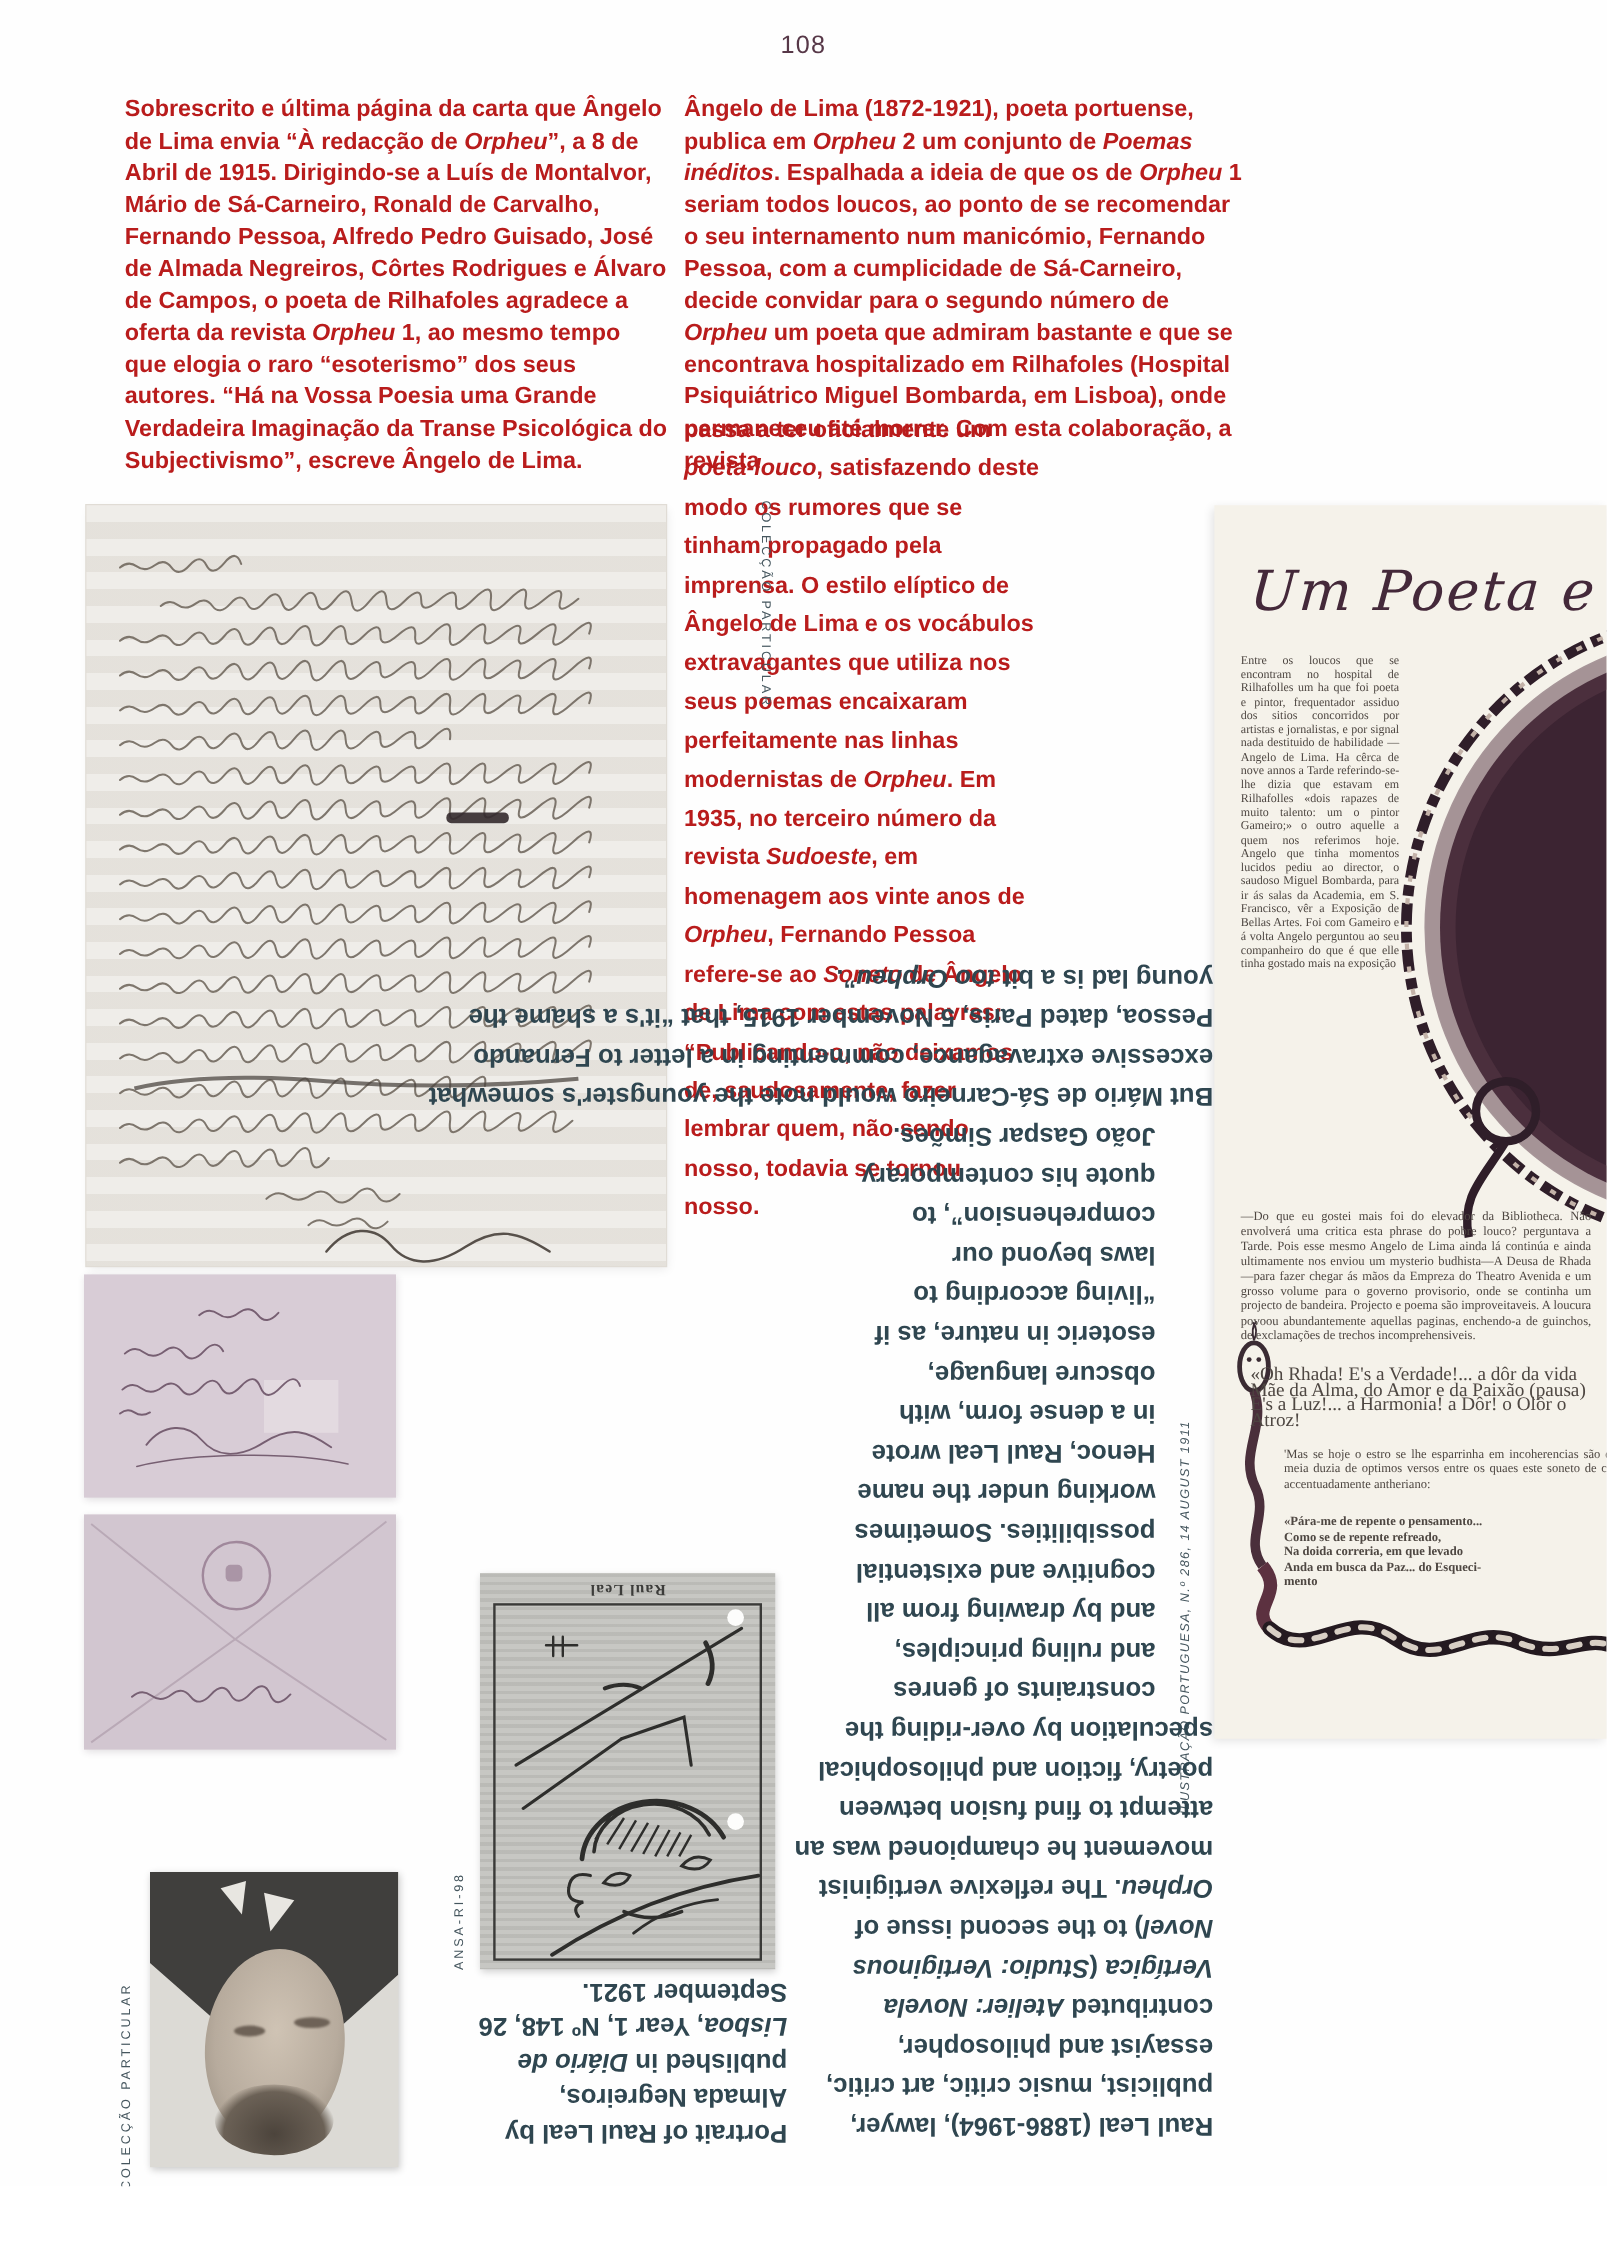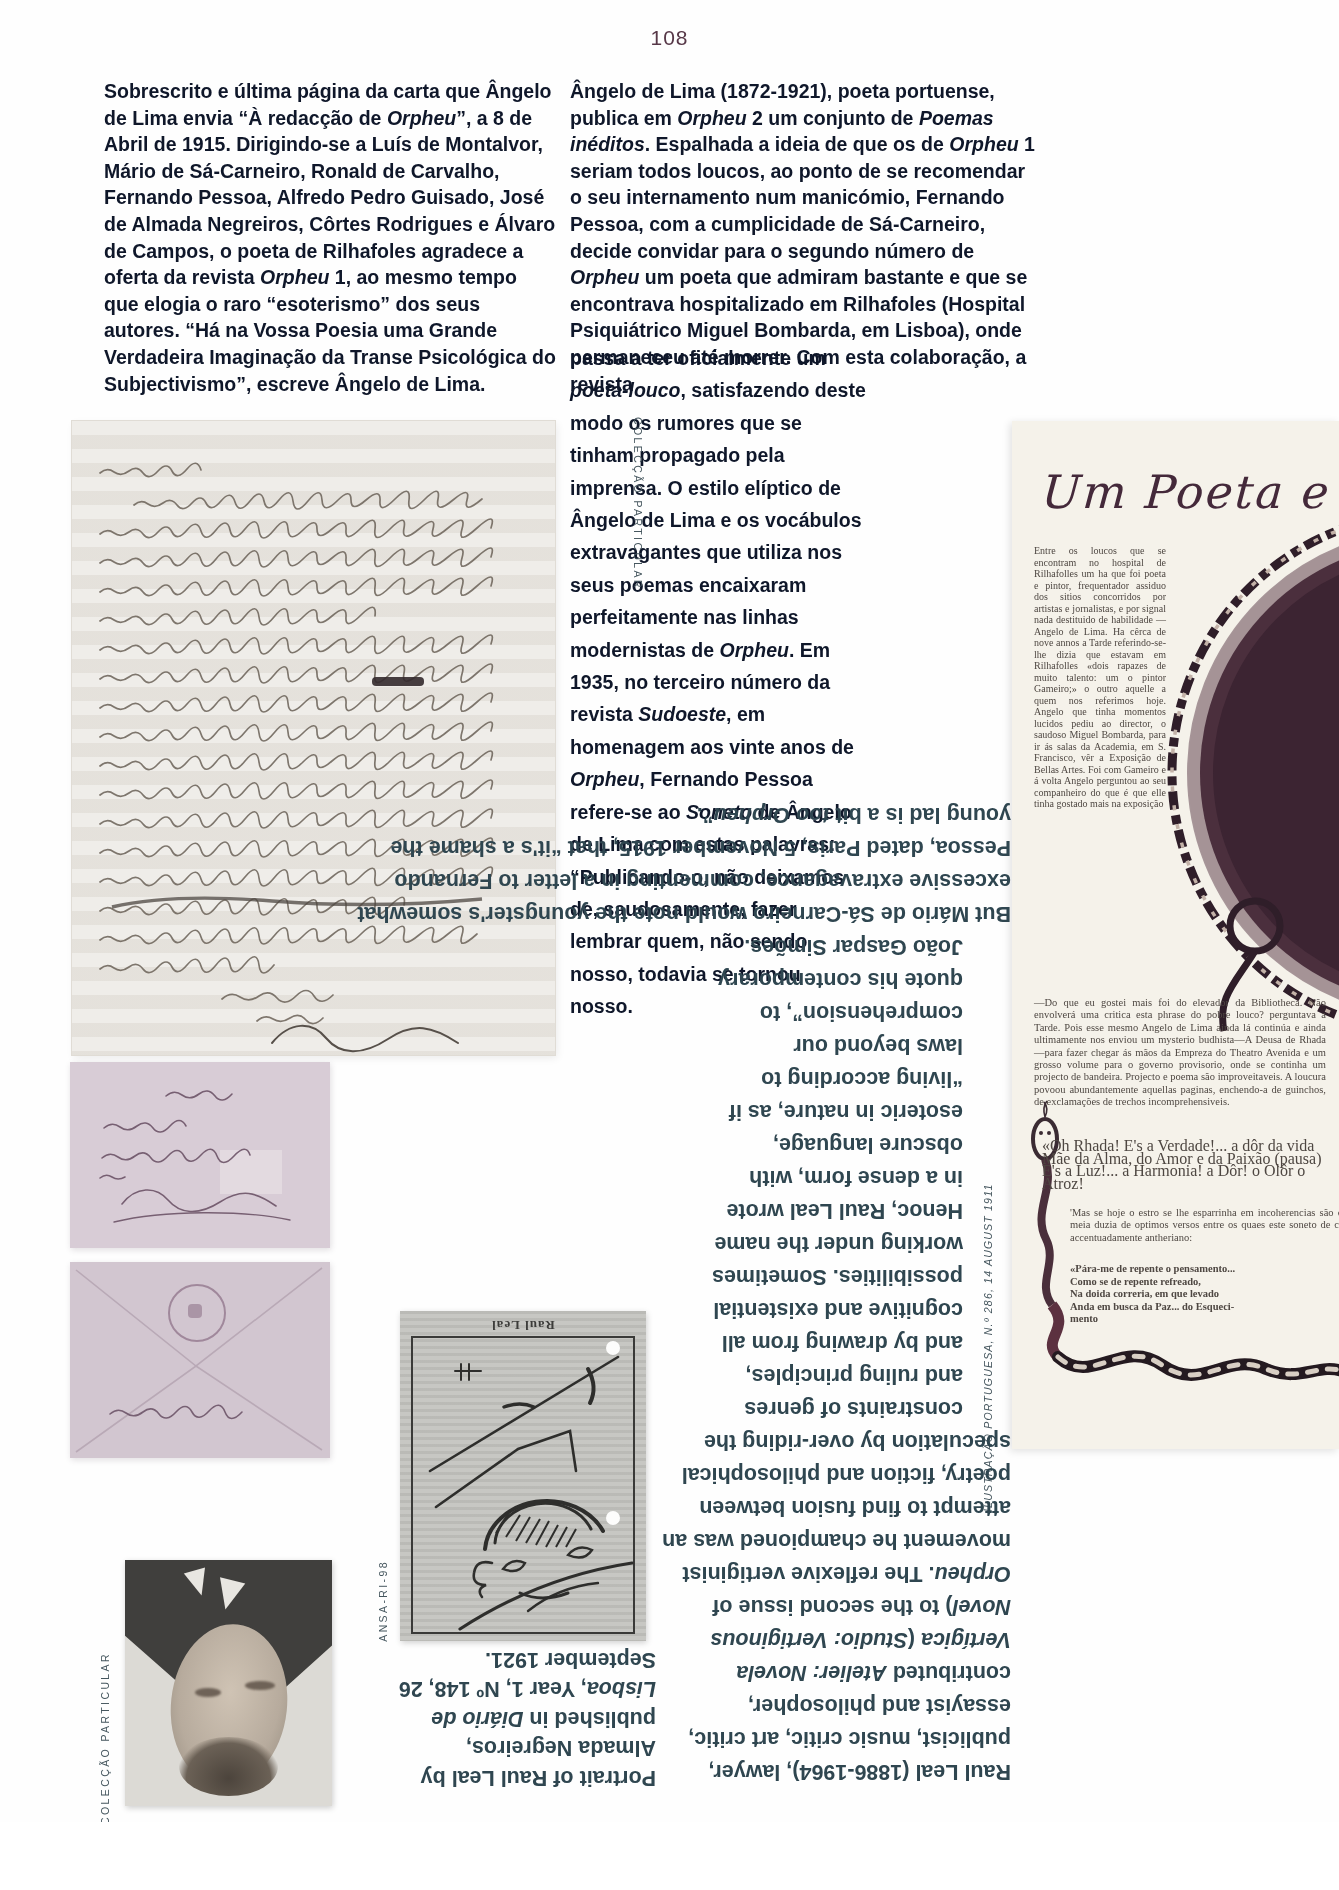--- a/index.html
+++ b/index.html
@@ -1,21 +1,21 @@
 <!DOCTYPE html>
 <html><head>
 <meta charset="utf-8">
 <style>
   html,body{margin:0;padding:0;background:#ffffff;}
   .page{position:relative;width:1339px;height:1822px;background:#fefefe;overflow:hidden;
         font-family:"Liberation Sans",sans-serif;}
   .it{font-style:italic;}
   .pageno{position:absolute;top:26px;left:0;width:1339px;text-align:center;
           font-size:21px;color:#573848;font-weight:400;letter-spacing:1px;}
-  .col{position:absolute;color:#0f172a;font-weight:600;font-size:19.5px;text-align:left;}
+  .col{position:absolute;color:#b91c1c;font-weight:600;font-size:19.5px;text-align:left;}
   .col-a{left:104px;top:78px;width:452px;line-height:26.6px;}
   .col-b{left:570px;top:78px;width:466px;line-height:26.6px;}
   .col-c{left:570px;top:317px;width:298px;line-height:32.4px;margin-top:25px;}
   
   .vcap{position:absolute;font-size:10.5px;letter-spacing:2.4px;color:#45565e;white-space:nowrap;}
   .vdown{writing-mode:vertical-rl;}
   .vup{writing-mode:vertical-rl;transform:rotate(180deg);}
   .vital{font-style:italic;letter-spacing:1.2px;}
   
   .letter{position:absolute;left:72px;top:421px;width:483px;height:634px;background:#eae7e2;
@@ -51,21 +51,21 @@
   .ph-hair{position:absolute;left:26%;top:72%;width:48%;height:24%;border-radius:50%;
            background:radial-gradient(ellipse at 50% 70%,#4c443c 0%,#6b6156 60%,rgba(0,0,0,0) 75%);}
   .ph-eye{position:absolute;width:26px;height:9px;border-radius:50%;background:#6e6257;filter:blur(1px);}
   
   .news{position:absolute;left:1012px;top:421px;width:327px;height:1028px;background:#f5f2ea;
         overflow:hidden;box-shadow:-2px 2px 8px rgba(0,0,0,.12);}
   .news-title{position:absolute;left:30px;top:44px;font-family:"DejaVu Serif",serif;font-style:italic;
         font-size:46px;color:#44293a;white-space:nowrap;letter-spacing:2px;transform:skewX(-4deg);}
   .news-col{position:absolute;font-family:"Liberation Serif",serif;color:#4e4742;text-align:justify;}
   .nc1{left:22px;top:124px;width:132px;font-size:10px;line-height:11.5px;}
-  .nc2{left:22px;top:576px;width:292px;font-size:10.5px;line-height:12.4px;}
+  .nc2{left:22px;top:588px;width:292px;font-size:10.5px;line-height:12.4px;}
   .nstanza{left:30px;top:719px;width:286px;font-size:16px;line-height:12.6px;white-space:pre-line;text-align:left;}
   .npara{left:26px;top:786px;width:290px;font-size:10.5px;line-height:12.4px;padding-left:32px;}
   .npoem{left:58px;top:842px;width:256px;font-size:10.5px;line-height:12.6px;white-space:pre-line;text-align:left;font-weight:bold;}
   
   .rot-main{position:absolute;left:335px;top:908px;width:676px;height:880px;transform:rotate(180deg);
             color:#2f4650;font-weight:600;font-size:21.5px;line-height:33px;}
   .rot-main p{margin:0;}
   .f{pointer-events:none;}
   .fr1{float:right;width:351px;height:165px;}
   .fr2{float:right;clear:right;width:320px;height:198px;}

